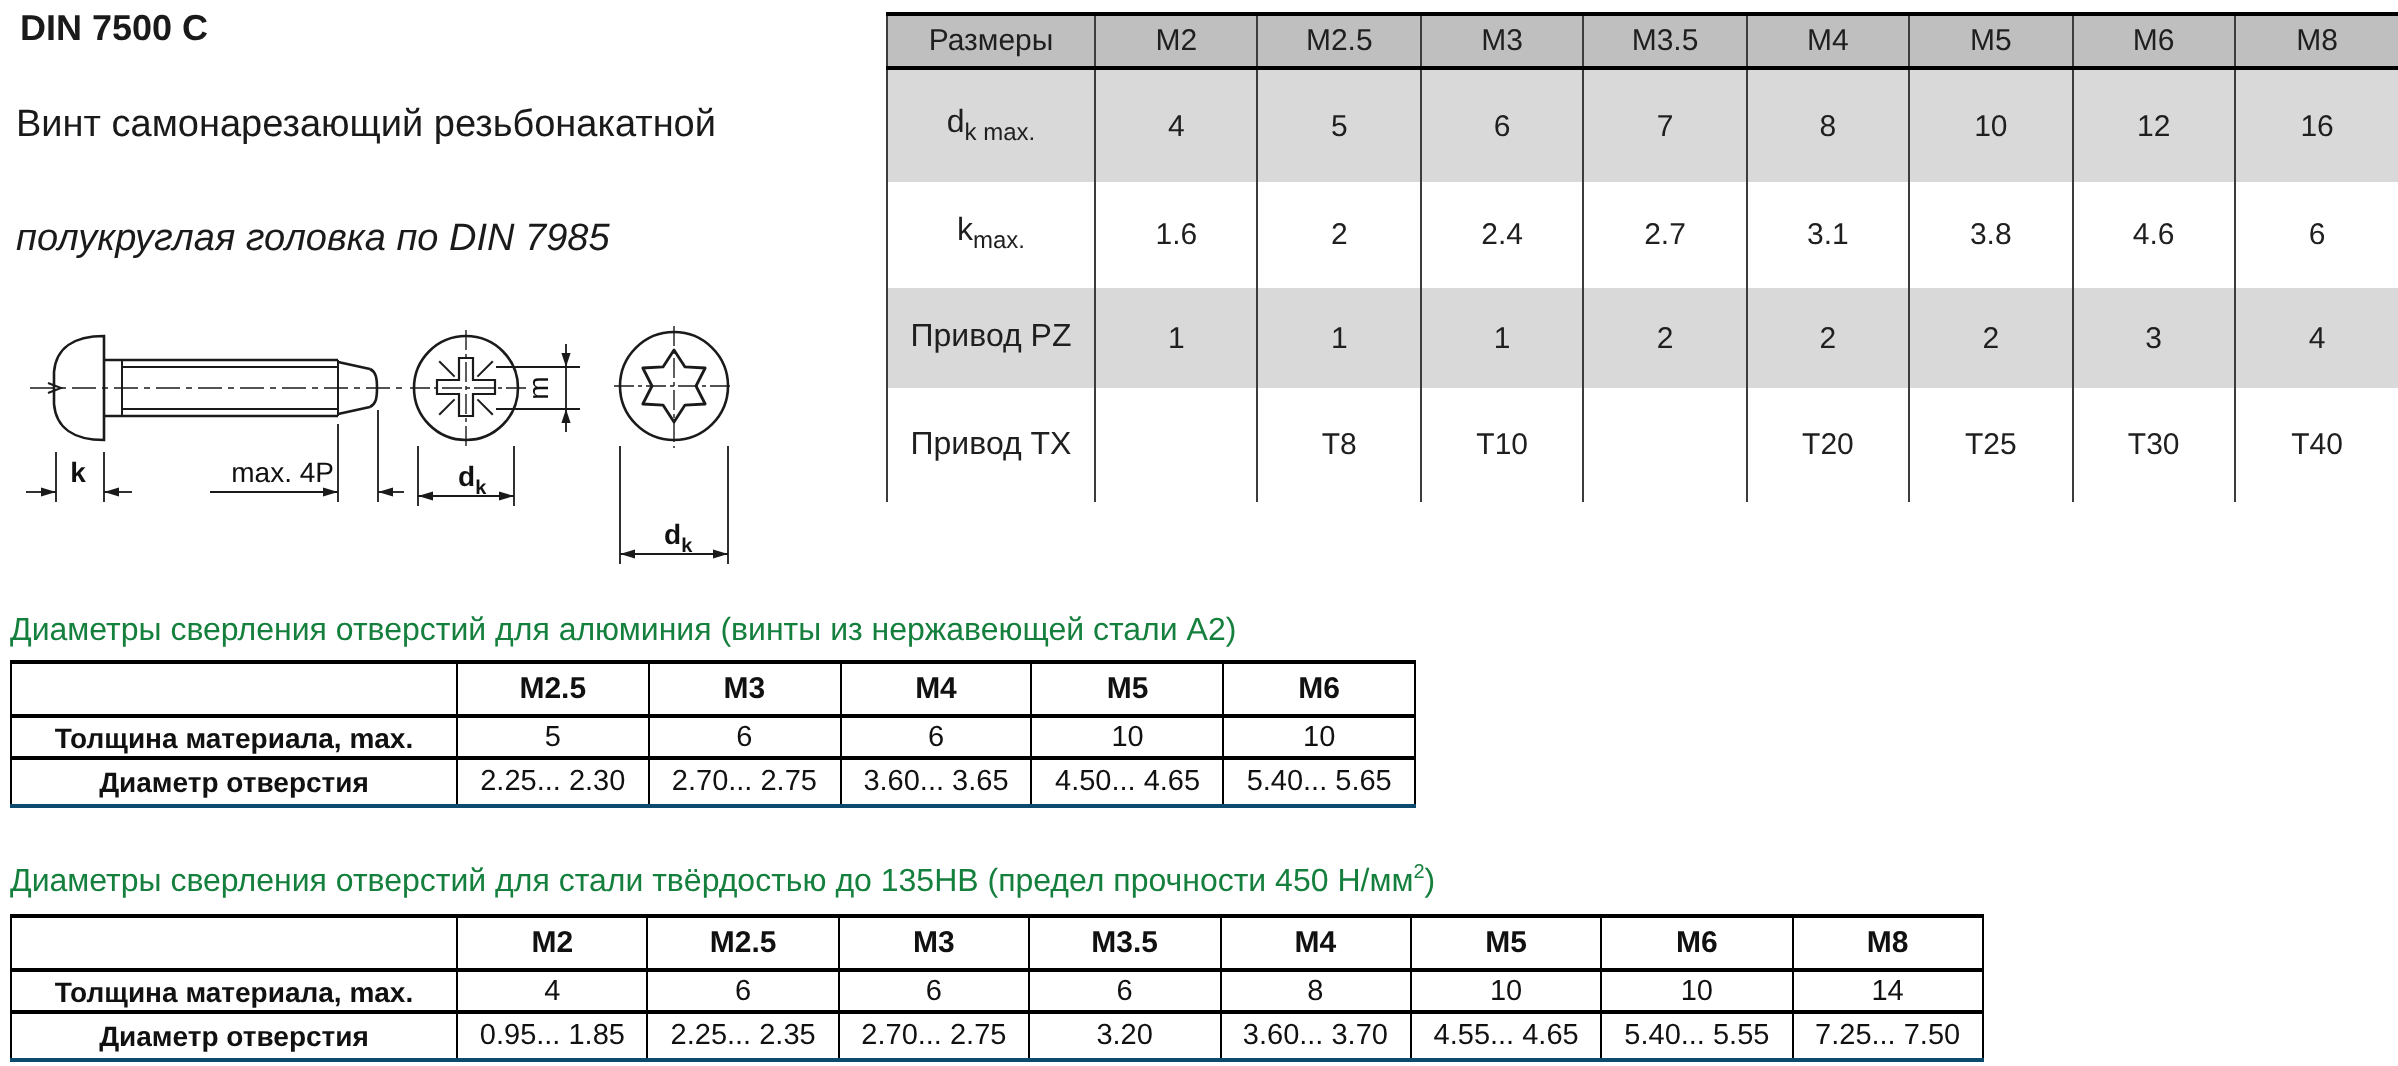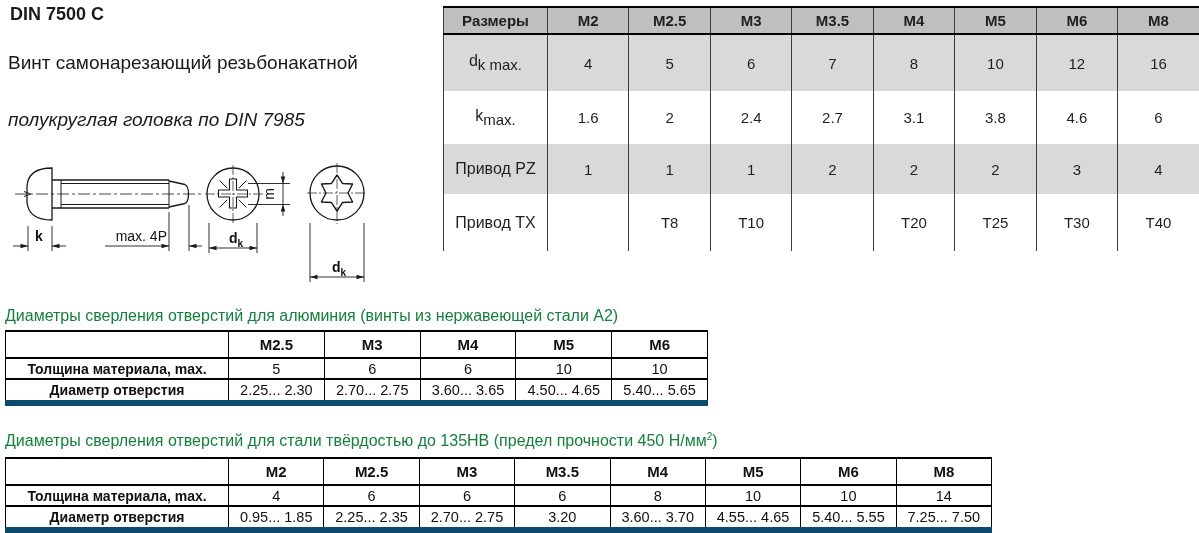--- a/index.html
+++ b/index.html
@@ -18,41 +18,41 @@
   #sizes-table{
     position:absolute;left:443px;top:6px;width:756px;
     border-collapse:collapse;table-layout:fixed;
   }
   #sizes-table th,#sizes-table td{
     border-left:1px solid #3c3c3c;text-align:center;vertical-align:middle;
     padding:0;color:#1f1f1f;font-weight:normal;
   }
   #sizes-table thead th{
     background:#bfbfbf;border-top:2px solid #000;border-bottom:2px solid #000;
-    font-weight:bold;font-size:15px;height:25px;
+    font-weight:normal;font-size:15px;height:25px;
   }
   #sizes-table tbody tr.shaded th,#sizes-table tbody tr.shaded td{background:#d9d9d9;}
   #sizes-table tbody tr:nth-child(1){height:57px;}
   #sizes-table tbody tr:nth-child(2){height:53px;}
   #sizes-table tbody tr:nth-child(3){height:50px;}
   #sizes-table tbody tr:nth-child(4){height:57px;}
   #sizes-table tbody th{font-size:16px;}
   #sizes-table tbody td{font-size:15px;}
-  #sizes-table sub{font-size:15px;}
+  #sizes-table sub{font-size:12px;}
   
   .section-title{position:absolute;left:5px;font-size:16px;color:#15803d;white-space:nowrap;}
   #alu-title{top:307px;}
   #steel-title{top:431px;}
   .section-title sup{font-size:10px;}
   .grid{border-collapse:collapse;table-layout:fixed;position:absolute;background:#fff;}
   .grid th,.grid td{
     border:1px solid #000;border-top:2px solid #000;
     text-align:center;vertical-align:middle;padding:0 2px;color:#111;
   }
-  .grid tbody tr:last-child th,.grid tbody tr:last-child td{border-bottom:6px solid #0c4a6e;}
+  .grid tbody tr:last-child th,.grid tbody tr:last-child td{border-bottom:2px solid #0c4a6e;}
   .grid thead th{font-weight:bold;font-size:15px;height:25px;}
   .grid tbody tr:nth-child(1){height:21px;margin-top:38px;}
   .grid tbody tr:nth-child(2){height:24px;}
   .grid tbody th.rlabel{font-weight:bold;font-size:14px;}
   .grid tbody td{font-size:14.5px;}
   #alu-table{left:5px;top:330px;width:703px;}
   #steel-table{left:5px;top:457px;width:987px;}
 </style>
 </head>
 <body>

